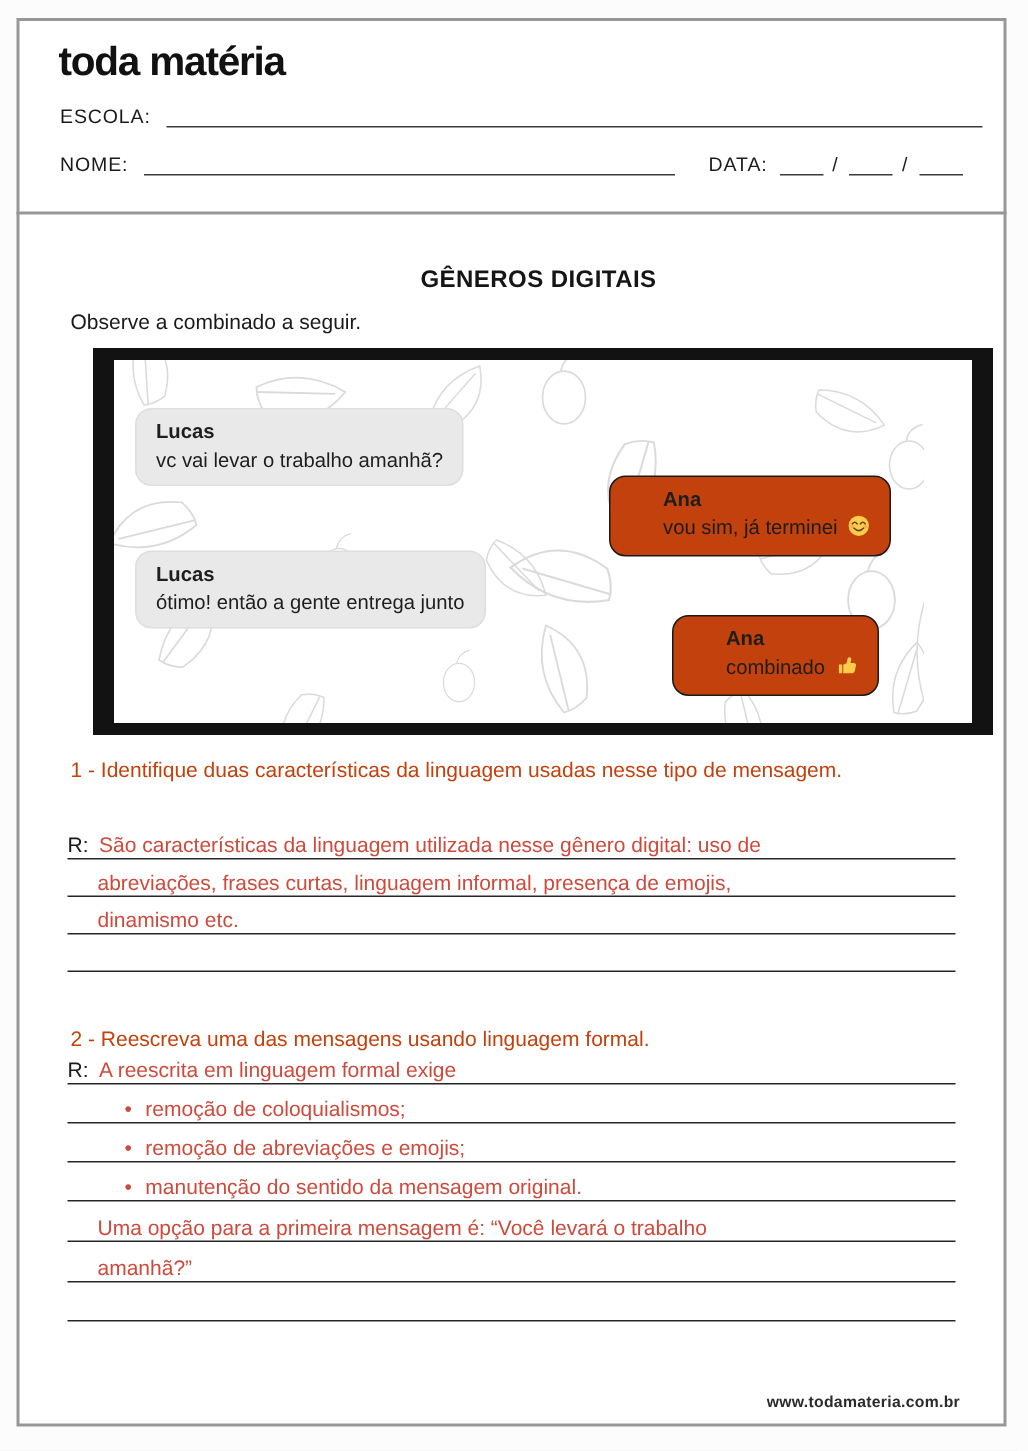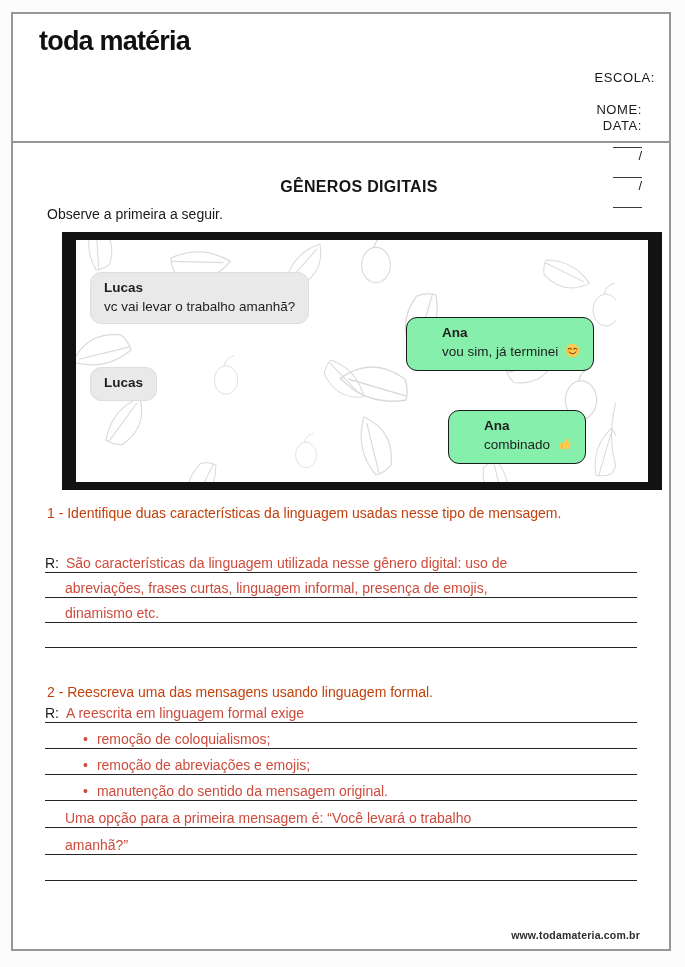--- a/index.html
+++ b/index.html
@@ -7,21 +7,21 @@
   body { font-family:"Liberation Sans","DejaVu Sans",sans-serif; color:#1c1c1c; }
   .sheet { position:relative; width:685px; height:967px; background:#fcfcfc; overflow:hidden; }
   .border-box { position:absolute; left:11px; top:12px; width:660px; height:939px;
     border:2px solid #979797; background:#ffffff; }
   .header-divider { position:absolute; left:11px; top:141px; width:660px; height:0;
     border-top:2px solid #979797; }
 
   
   .logo { position:absolute; left:39px; top:26px; font-size:27px; font-weight:bold;
     letter-spacing:-0.8px; color:#111; }
-  .hrow { position:absolute; display:flex; align-items:flex-end;flex-direction:column; }
+  .hrow { position:absolute; display:flex; align-items:flex-end; }
   .hrow-escola { left:40px; top:70px; width:615px; }
   .hrow-nome { left:40px; top:102px; width:602px; }
   .hlabel { font-size:13px; letter-spacing:0.6px; color:#1a1a1a; white-space:nowrap; }
   .hline { flex:1; border-bottom:1.6px solid #3a3a3a; height:15px; margin-left:10px; }
   .date-label { font-size:13px; letter-spacing:0.6px; margin-left:22px; white-space:nowrap; }
   .date-blank { width:29px; border-bottom:1.6px solid #3a3a3a; height:15px; margin-left:8px; }
   .date-slash { font-size:13px; margin-left:6px; color:#1a1a1a; }
 
   
   .ws-title { position:absolute; left:0; top:178px; width:685px; text-align:center;
@@ -30,21 +30,21 @@
 
   
   .chat { position:absolute; left:62px; top:232px; width:600px; height:258px;
     background:#fff; border:solid #121212; border-width:8px 14px 8px 14px; }
   .chat-inner { position:relative; width:100%; height:100%; overflow:hidden; }
   .floral { position:absolute; left:0; top:0; }
   .bubble { position:absolute; font-size:13.5px; line-height:1.38; color:#1e1e1e;
     border-radius:11px; padding:6px 13px 7px 13px; white-space:nowrap; }
   .bubble .sender { font-weight:bold; }
   .bubble-gray { background:#e9e9e9; border:1px solid #dedede; }
-  .bubble-outline { background:#86efac; border:1.6px solid #1a1a1a;padding-left:35px; }
+  .bubble-outline { background:#c2410c; border:1.6px solid #1a1a1a;padding-left:35px; }
   .b1 { left:14px; top:32px; }
   .b2 { left:330px; top:77px; }
   .b3 { left:14px; top:127px; }
   .b4 { left:372px; top:170px; }
   .emoji { display:inline-block; vertical-align:-2px; margin-left:3px; }
 
   
   .q-prompt { position:absolute; left:47px; font-size:14px; line-height:1.45; color:#c2410c; }
   .q1 { top:503px; width:555px; }
   .q2 { top:682px; width:575px; }
@@ -83,21 +83,21 @@
     <span class="hline"></span>
     <span class="date-label">DATA:</span>
     <span class="date-blank"></span>
     <span class="date-slash">/</span>
     <span class="date-blank"></span>
     <span class="date-slash">/</span>
     <span class="date-blank"></span>
   </div>
 
   <div class="ws-title">GÊNEROS DIGITAIS</div>
-  <div class="ws-intro">Observe a primeira a seguir.</div>
+  <div class="ws-intro">Observe a combinado a seguir.</div>
 
   <div class="chat">
     <div class="chat-inner">
       <svg class="floral" width="540" height="242" viewBox="0 0 540 242">
         <defs>
           <g id="lf" fill="none" stroke="#dadada" stroke-width="1">
             <path d="M0 0 Q14 -24 42 -26 Q40 2 12 9 Q4 6 0 0 Z"></path>
             <path d="M2 2 Q20 -10 38 -22"></path>
           </g>
           <g id="fr" fill="none" stroke="#dadada" stroke-width="1">
@@ -143,20 +143,21 @@
             <path d="M11.5 8.3 Q13.6 5.6 15.7 8.3" stroke="#65471B" fill="none" stroke-width="1.4" stroke-linecap="round"></path>
             <path d="M5.6 12 Q10 16.6 14.4 12" stroke="#65471B" fill="none" stroke-width="1.4" stroke-linecap="round"></path>
             <circle cx="4.2" cy="10.8" r="1.5" fill="#F19A65" opacity="0.75"></circle>
             <circle cx="15.8" cy="10.8" r="1.5" fill="#F19A65" opacity="0.75"></circle>
           </svg>
         </span>
       </div>
 
       <div class="bubble bubble-gray b3">
         <span class="sender">Lucas</span><br>
+        <span>ótimo! então a gente entrega junto</span>
       </div>
 
       <div class="bubble bubble-outline b4">
         <span class="sender">Ana</span><br>
         <span>combinado</span>
         <span class="emoji">
           <svg width="15" height="15" viewBox="0 0 20 20">
             <path d="M3 9.4h2.8v7.8H3z" fill="#FFCB4C"></path>
             <path d="M6.8 17.2V9.6l3-1.3 1-4.2c.2-.9 1.1-1.5 2-1.2.9.3 1.4 1.2 1.2 2.1l-.7 3.1h3.2c1.1 0 2 1 1.7 2.1l-1 4.7c-.3 1.4-1.4 2.3-2.8 2.3z" fill="#FFCB4C"></path>
             <path d="M6.8 10.2v6.6" stroke="#E2A33C" stroke-width="0.8" fill="none"></path>

